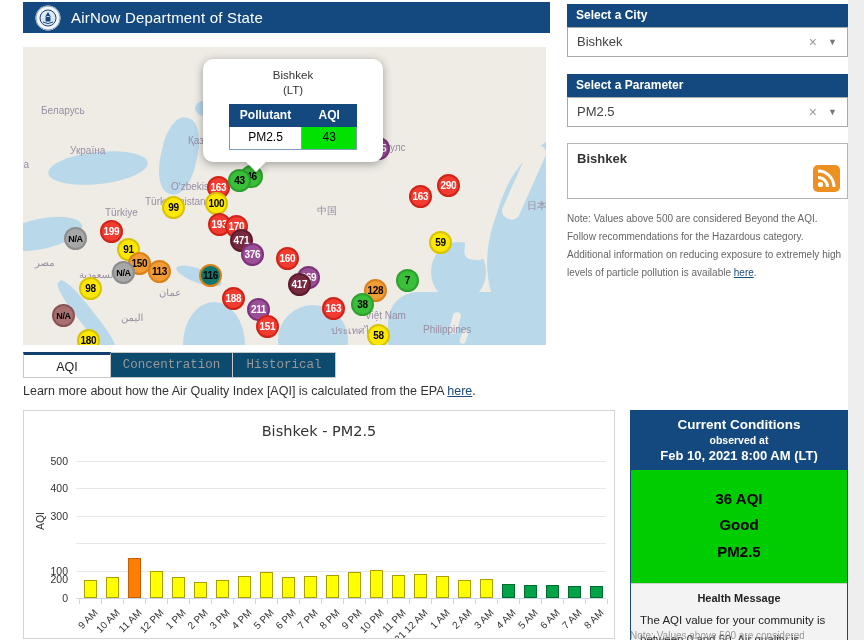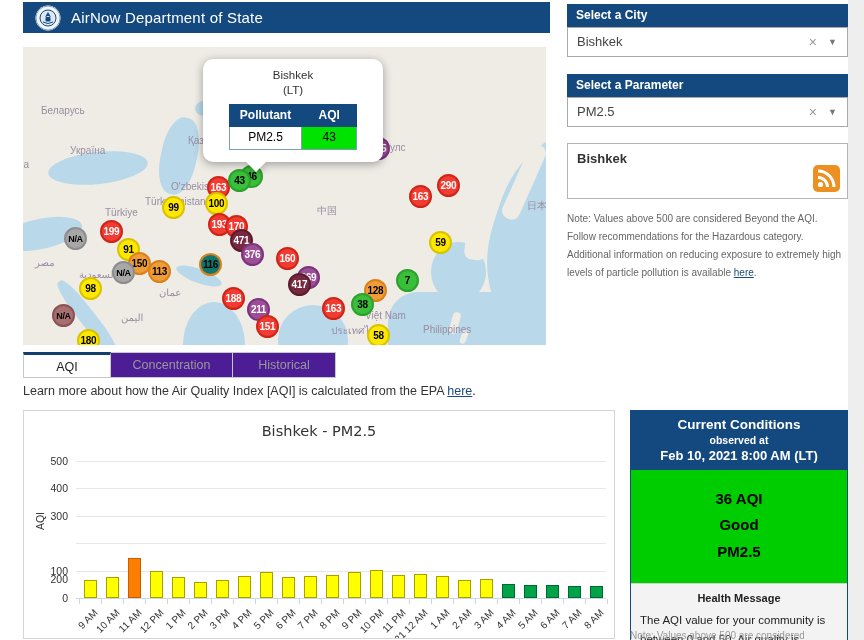--- a/index.html
+++ b/index.html
@@ -20,21 +20,21 @@
   .tooltip::after{content:"";position:absolute;left:46px;bottom:-7px;width:14px;height:14px;background:#fff;
     transform:rotate(45deg);box-shadow:4px 4px 6px rgba(0,0,0,.15);}
   .tooltip table{margin:6px auto 0;border-collapse:collapse;position:relative;z-index:2;text-align:center;}
   .tooltip th{background:#14497f;color:#fff;font-size:12px;font-weight:bold;padding:3px 10px;border:1px solid #14497f;}
   .tooltip td{font-size:12px;padding:3px 10px;border:1px solid #7f9db9;background:#fff;color:#000;}
   .tooltip td.aqi-cell{width:34px;}
   
   .tabs{position:absolute;left:23px;top:352px;display:flex;}
   .tab{height:26px;line-height:24px;text-align:center;font-size:12.5px;box-sizing:border-box;cursor:pointer;}
   .tab.active{width:88px;background:#fff;border:1px solid #c8c8c8;border-top:3px solid #123f6d;color:#222;}
-  .tab.inactive{background:#4c1d95;border:1px solid #c8c8c8;border-left:none;color:#999;}
+  .tab.inactive{background:#0c4a6e;border:1px solid #c8c8c8;border-left:none;color:#999;font-family:Liberation Mono, monospace;}
   .tab.w1{width:122px;} .tab.w2{width:103px;}
   .epa-line{position:absolute;left:23px;top:384px;font-size:12.5px;color:#333;}
   a.lnk{color:#1b4c7e;text-decoration:underline;cursor:pointer;}
   
   .side-hd{position:absolute;left:567px;width:281px;height:23px;background:#14497f;color:#fff;
     font-size:12px;font-weight:bold;line-height:23px;padding-left:9px;box-sizing:border-box;}
   .side-sel{position:absolute;left:567px;width:281px;height:30px;background:#fff;border:1px solid #a9a9a9;
     box-sizing:border-box;font-size:13px;color:#444;line-height:28px;padding-left:9px;cursor:pointer;}
   .sel-x{position:absolute;right:30px;top:0;color:#999;font-size:14px;cursor:pointer;}
   .sel-car{position:absolute;right:10px;top:0;color:#777;font-size:9px;cursor:pointer;}
@@ -135,21 +135,21 @@
       <div class="marker" style="left: 253px; top: 200px; background: rgb(242, 60, 50); border-color: rgb(207, 36, 24); color: rgb(255, 255, 255);">160</div>
       <div class="marker" style="left: 184px; top: 129px; background: rgb(242, 60, 50); border-color: rgb(207, 36, 24); color: rgb(255, 255, 255);">163</div>
       <div class="marker" style="left: 182px; top: 145px; background: rgb(255, 232, 0); border-color: rgb(216, 195, 0); color: rgb(0, 0, 0);">100</div>
       <div class="marker" style="left: 185px; top: 166px; background: rgb(242, 60, 50); border-color: rgb(207, 36, 24); color: rgb(255, 255, 255);">193</div>
       <div class="marker" style="left: 202px; top: 168px; background: rgb(242, 60, 50); border-color: rgb(207, 36, 24); color: rgb(255, 255, 255);">170</div>
       <div class="marker" style="left: 207px; top: 182px; background: rgb(119, 41, 63); border-color: rgb(92, 28, 46); color: rgb(255, 255, 255);">471</div>
       <div class="marker" style="left: 218px; top: 196px; background: rgb(155, 79, 151); border-color: rgb(124, 51, 122); color: rgb(255, 255, 255);">376</div>
       <div class="marker" style="left: 139px; top: 149px; background: rgb(255, 232, 0); border-color: rgb(216, 195, 0); color: rgb(0, 0, 0);">99</div>
       <div class="marker" style="left: 217px; top: 118px; background: rgb(58, 191, 58); border-color: rgb(45, 160, 45); color: rgb(0, 0, 0);">46</div>
       <div class="marker" style="left: 205px; top: 122px; background: rgb(58, 191, 58); border-color: rgb(45, 160, 45); color: rgb(0, 0, 0);">43</div>
-      <div class="marker" style="left: 176px; top: 206px; background: #0f766e; border-color: rgb(216, 130, 28); color: rgb(0, 0, 0);">116</div>
+      <div class="marker" style="left: 176px; top: 217px; background: #0f766e; border-color: rgb(216, 130, 28); color: rgb(0, 0, 0);">116</div>
       <div class="marker" style="left: 199px; top: 240px; background: rgb(242, 60, 50); border-color: rgb(207, 36, 24); color: rgb(255, 255, 255);">188</div>
       <div class="marker" style="left: 224px; top: 251px; background: rgb(155, 79, 151); border-color: rgb(124, 51, 122); color: rgb(255, 255, 255);">211</div>
       <div class="marker" style="left: 233px; top: 268px; background: rgb(242, 60, 50); border-color: rgb(207, 36, 24); color: rgb(255, 255, 255);">151</div>
       <div class="marker" style="left: 77px; top: 173px; background: rgb(242, 60, 50); border-color: rgb(207, 36, 24); color: rgb(255, 255, 255);">199</div>
       <div class="marker" style="left: 41px; top: 180px; background: rgb(167, 167, 167); border-color: rgb(141, 141, 141); color: rgb(0, 0, 0); font-size: 9px;">N/A</div>
       <div class="marker" style="left: 94px; top: 191px; background: rgb(255, 232, 0); border-color: rgb(216, 195, 0); color: rgb(0, 0, 0);">91</div>
       <div class="marker" style="left: 105px; top: 205px; background: rgb(242, 156, 56); border-color: rgb(216, 130, 28); color: rgb(0, 0, 0);">150</div>
       <div class="marker" style="left: 125px; top: 213px; background: rgb(242, 156, 56); border-color: rgb(216, 130, 28); color: rgb(0, 0, 0);">113</div>
       <div class="marker" style="left: 89px; top: 214px; background: rgb(167, 167, 167); border-color: rgb(141, 141, 141); color: rgb(0, 0, 0); font-size: 9px;">N/A</div>
       <div class="marker" style="left: 56px; top: 230px; background: rgb(255, 232, 0); border-color: rgb(216, 195, 0); color: rgb(0, 0, 0);">98</div>

